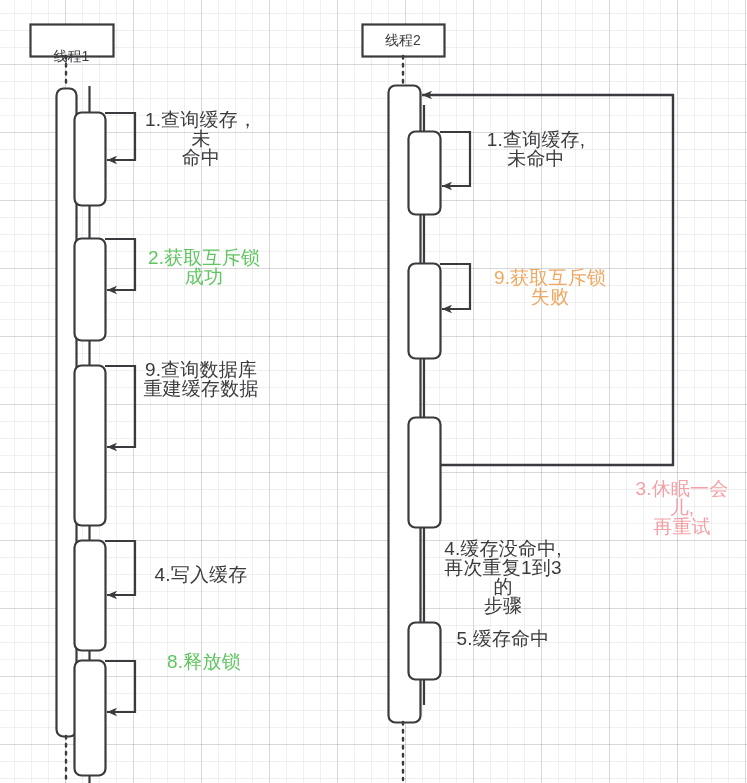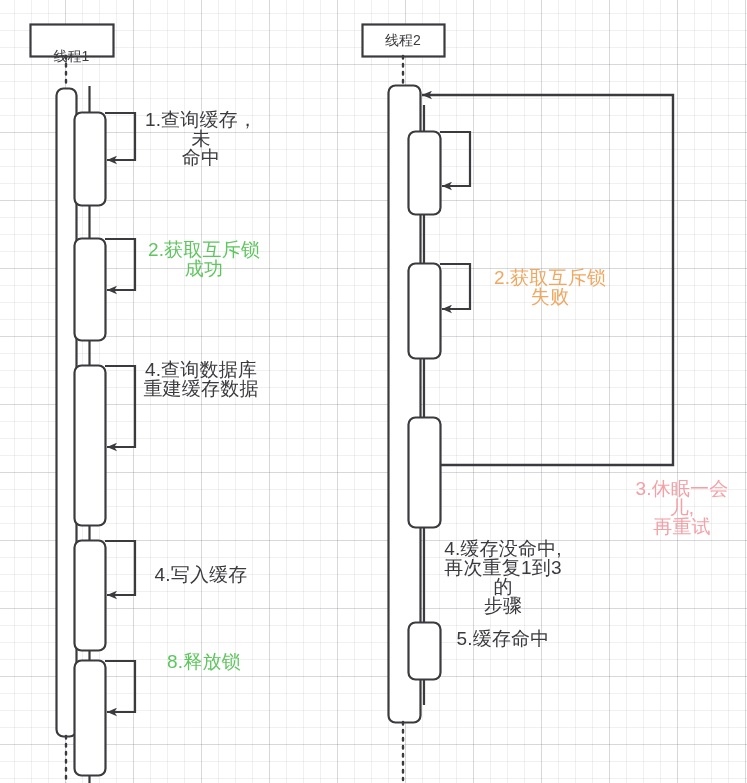--- a/index.html
+++ b/index.html
@@ -102,27 +102,29 @@
 
   <div class="headlabel" style="left:30px; top:40px; width:83px; height:32px;">
     <span>线程1</span>
   </div>
   <div class="headlabel" style="left:362px; top:24px; width:82px; height:32px;">
     <span>线程2</span>
   </div>
 
   <div class="lbl black" style="left:141px; top:110px; width:120px;">1.查询缓存，未
 命中</div>
-  <div class="lbl green" style="left:144px; top:240px; width:120px;">2.获取互斥锁成功</div>
-  <div class="lbl black" style="left:141px; top:360px; width:120px;">4.查询数据库
+  <div class="lbl green" style="left:144px; top:248px; width:120px;">2.获取互斥锁成功</div>
+  <div class="lbl black" style="left:141px; top:360px; width:120px;">9.查询数据库
 重建缓存数据</div>
   <div class="lbl black" style="left:141px; top:541px; width:120px;margin-top:24px;">4.写入缓存</div>
   <div class="lbl green" style="left:144px; top:652px; width:120px;">8.释放锁</div>
 
-  <div class="lbl orange" style="left:490px; top:268px; width:120px;">2.获取互斥锁失败</div>
+  <div class="lbl black" style="left:476px; top:130px; width:120px;">1.查询缓存,
+未命中</div>
+  <div class="lbl orange" style="left:490px; top:268px; width:120px;">9.获取互斥锁失败</div>
   <div class="lbl pink" style="left:627px; top:479px; width:110px;">3.休眠一会儿,
 再重试</div>
   <div class="lbl black" style="left:443px; top:539px; width:120px;">4.缓存没命中,
 再次重复1到3的
 步骤</div>
   <div class="lbl black" style="left:443px; top:629px; width:120px;">5.缓存命中</div>
 
   <div class="watermark" style="left:590px; top:772px;"></div>
 </div>
 

